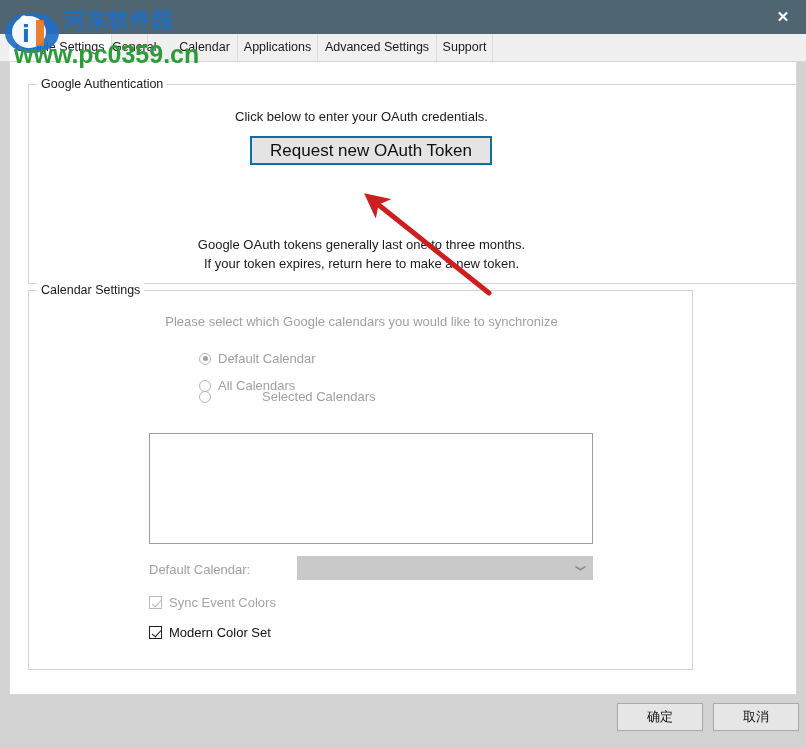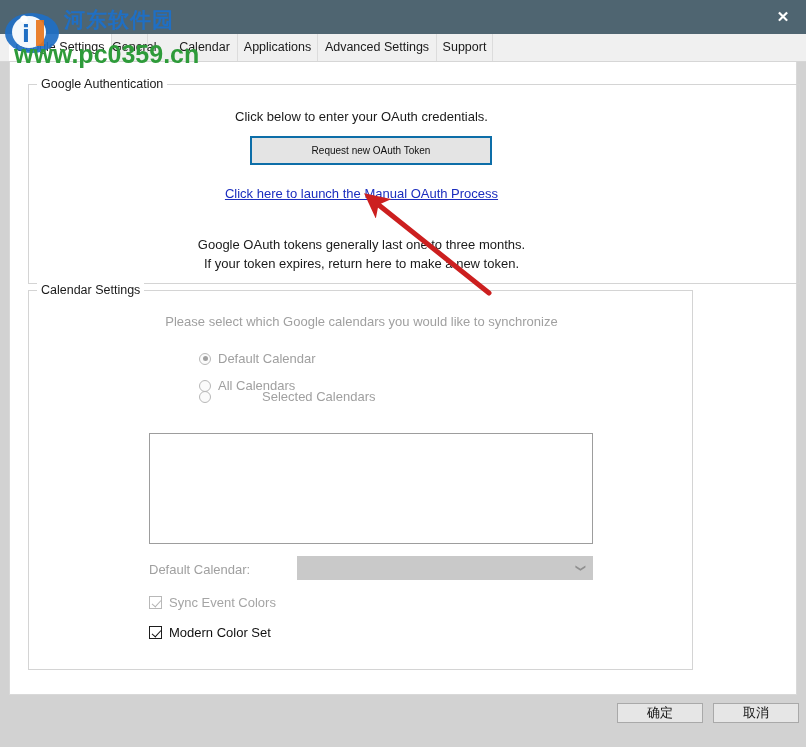--- a/index.html
+++ b/index.html
@@ -130,21 +130,21 @@
     font-size: 13px;
     color: #1a1a1a;
   }
   #oauth-button {
     position: absolute;
     left: 221px; top: 51px;
     width: 242px; height: 29px;
     background: #e4e4e4;
     border: 2px solid #0d6ea8;
     box-sizing: border-box;
-    font-size: 10px;
+    font-size: 17px;
     color: #101010;
     display: flex; align-items: center; justify-content: center;
     cursor: pointer;
     font-family: "Liberation Sans", sans-serif;
   }
   #manual-link-wrap {
     position: absolute;
     left: 0; top: 99px;
     width: 665px;
     text-align: center;
@@ -277,21 +277,21 @@
   
   #footer {
     position: absolute;
     left: 9px; top: 695px;
     width: 788px; height: 44px;
     background: #d2d2d2;
   }
   .dlg-button {
     position: absolute;
     top: 8px;
-    width: 86px; height: 20px;
+    width: 86px; height: 28px;
     background: #e6e6e6;
     border: 1px solid #a9a9a9;
     box-sizing: border-box;
     font-size: 13px;
     color: #101010;
     display: flex; align-items: center; justify-content: center;
     cursor: pointer;
     font-family: "Liberation Sans", sans-serif;
   }
   #btn-ok     { left: 608px; }
@@ -362,23 +362,20 @@
 
   <div id="content">
 
     <div class="groupbox" id="grp-auth">
       <div class="group-title">Google Authentication</div>
 
       <div id="auth-instruction">Click below to enter your OAuth credentials.</div>
 
       <div id="oauth-button">Request new OAuth Token</div>
 
-      <div id="manual-link-wrap">
-        <span id="manual-link">Click here to launch the Manual OAuth Process</span>
-      </div>
 
       <div id="auth-note">
         <div>Google OAuth tokens generally last one to three months.</div>
         <div>If your token expires, return here to make a new token.</div>
       </div>
     </div>
 
     <div class="groupbox" id="grp-cal">
       <div class="group-title">Calendar Settings</div>
 

